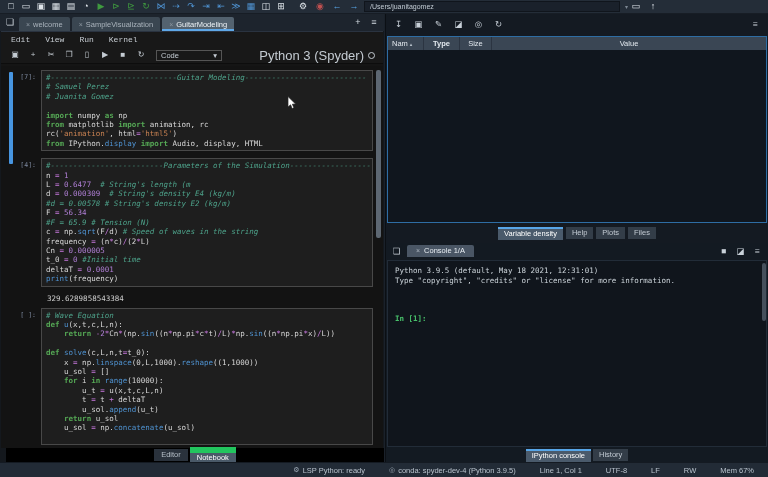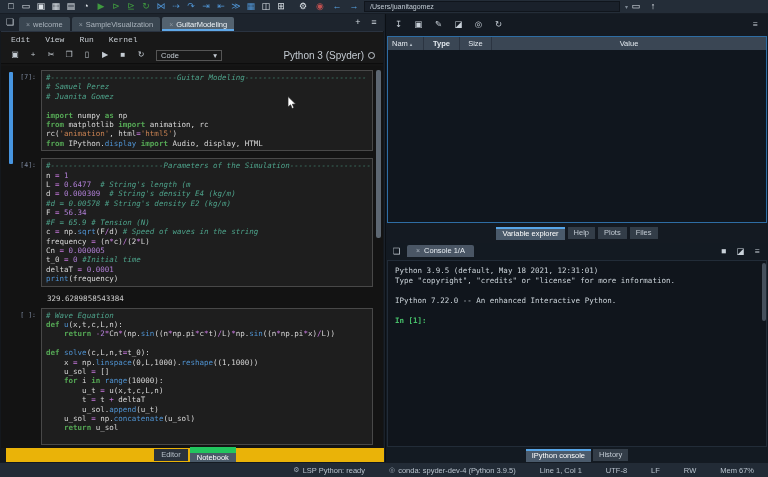--- a/index.html
+++ b/index.html
@@ -43,21 +43,21 @@
 
   .nb { position:absolute; top:17px; left:1px; right:1px; bottom:14px; background:#151515; border-top:1px solid #2a3340; }
   .nb-menubar { height:15px; display:flex; gap:15px; padding:3px 0 0 10px; font-size:8px; color:#c6ccd2; background:#181818;font-family:Liberation Mono, monospace; }
   .nb-menubar span { cursor:default; }
   .nb-toolbar { height:17px; display:flex; align-items:center; gap:5px; padding:0 8px; background:#181818; border-bottom:1px solid #0d0d0d; }
   .nb-toolbar .tbicon { color:#c4cbd2; font-size:8px; width:12px; }
   .celltype-select {
     width:66px; height:11px; border:1px solid #555; color:#c4cbd2; font-size:7.5px;
     display:flex; align-items:center; justify-content:space-between; padding:0 4px; margin-left:4px;
   }
-  .kernel-zone { margin-left:auto; display:flex; align-items:center; gap:4px; font-size:10px; color:#c4cbd2; }
+  .kernel-zone { margin-left:auto; display:flex; align-items:center; gap:4px; font-size:13px; color:#c4cbd2; }
   .kernel-dot { width:7px; height:7px; border:1px solid #c4cbd2; border-radius:50%; }
 
   .nb-content { position:absolute; top:34px; left:0; right:0; bottom:0; overflow:hidden; background:#131313; }
   .sel-bar { position:absolute; left:8px; top:6px; width:4px; height:92px; background:#4795e0; border-radius:1px; }
   .cells { position:absolute; top:0; left:0; right:10px; bottom:0; padding-top:4px; }
   .cell-row { display:flex; margin:0 0 7px 0; }
   .cell-prompt {
     width:40px; flex:0 0 40px; text-align:right; padding:3px 5px 0 0;
     font-family:"DejaVu Sans Mono", monospace; font-size:6.5px; color:#7e8aa0;
   }
@@ -68,21 +68,21 @@
   .tk-kw { color:#55a855; font-weight:bold; }
   .tk-op { color:#c678dd; }
   .tk-num { color:#b07fd6; }
   .tk-str { color:#c98252; }
   .tk-bi { color:#4f93d2; }
   .tk-fn { color:#4f93d2; }
   .tk-tx { color:#d8d8d8; }
   .nb-scrollbar { position:absolute; right:2px; top:4px; width:5px; height:168px; background:#5d6772; border-radius:2px; }
 
   .pane-switcher {
-    position:absolute; bottom:0; left:6px; right:0; height:14px; background:#eab308;
+    position:absolute; bottom:0; left:6px; right:0; height:14px; background:#000000;
     display:flex; justify-content:center; align-items:center; gap:2px;
   }
   .sw-tab { font-size:7.5px; color:#b6bfc8; padding:1px 7px 2px; background:#2a323c; }
   .sw-tab.active { background:#4a5968; color:#ffffff; border-top:6px solid #22c55e; padding-top:0; }
 
   
   .right-pane { position:absolute; top:14px; left:385px; width:383px; height:448px; background:#141a22; border-left:1px solid #0b0f14; }
   .ve-toolbar { position:absolute; top:0; left:0; right:0; height:21px; display:flex; align-items:center; gap:9px; padding:0 7px; }
   .ve-toolbar .tbicon { color:#c9d1d9; font-size:8.5px; width:11px; }
   .ve-options { margin-left:auto; }
@@ -108,21 +108,21 @@
     display:flex; align-items:center; gap:4px; border-radius:2px 2px 0 0;
   }
   .console-tab .closex { font-size:7px; color:#aab4be; }
   .console-right { margin-left:auto; display:flex; gap:6px; }
   .console-body {
     position:absolute; top:17px; left:1px; right:1px; bottom:15px; background:#10151c;
     border:1px solid #222c38; padding:5px 7px;
     font-family:"DejaVu Sans Mono", monospace; font-size:7.5px; line-height:10px; color:#ccd4da;
   }
   .console-line { white-space:pre; }
-  .console-prompt { color:#47c06a; font-weight:bold; margin-top:0; }
+  .console-prompt { color:#47c06a; font-weight:bold; margin-top:8px; }
   .console-scrollbar { position:absolute; right:2px; top:20px; width:4px; height:58px; background:#46505c; border-radius:2px; }
   .console-tabs { position:absolute; bottom:0; left:0; right:0; height:14px; display:flex; justify-content:center; align-items:center; gap:2px; }
 
   
   .status-bar {
     position:absolute; bottom:0; left:0; width:768px; height:15px; background:#222b36;
     border-top:1px solid #141a22; display:flex; align-items:center; justify-content:flex-end;
     gap:24px; padding-right:14px; font-size:7.5px; color:#b9c3cd;
   }
   .status-item { display:flex; align-items:center; gap:3px; }
@@ -263,22 +263,22 @@
                 <div class="code-line"><span class="tk-kw">def</span><span class="tk-tx"> </span><span class="tk-fn">u</span><span class="tk-tx">(x,t,c,L,n):</span></div>
                 <div class="code-line"><span class="tk-tx">    </span><span class="tk-kw">return</span><span class="tk-tx"> </span><span class="tk-op">-</span><span class="tk-num">2</span><span class="tk-op">*</span><span class="tk-tx">Cn</span><span class="tk-op">*</span><span class="tk-tx">(np.</span><span class="tk-bi">sin</span><span class="tk-tx">((n</span><span class="tk-op">*</span><span class="tk-tx">np.pi</span><span class="tk-op">*</span><span class="tk-tx">c</span><span class="tk-op">*</span><span class="tk-tx">t)</span><span class="tk-op">/</span><span class="tk-tx">L)</span><span class="tk-op">*</span><span class="tk-tx">np.</span><span class="tk-bi">sin</span><span class="tk-tx">((n</span><span class="tk-op">*</span><span class="tk-tx">np.pi</span><span class="tk-op">*</span><span class="tk-tx">x)</span><span class="tk-op">/</span><span class="tk-tx">L))</span></div>
                 <div class="code-line">&nbsp;</div>
                 <div class="code-line"><span class="tk-kw">def</span><span class="tk-tx"> </span><span class="tk-fn">solve</span><span class="tk-tx">(c,L,n,t</span><span class="tk-op">=</span><span class="tk-tx">t_0):</span></div>
                 <div class="code-line"><span class="tk-tx">    x </span><span class="tk-op">=</span><span class="tk-tx"> np.</span><span class="tk-bi">linspace</span><span class="tk-tx">(0,L,1000).</span><span class="tk-bi">reshape</span><span class="tk-tx">((1,1000))</span></div>
                 <div class="code-line"><span class="tk-tx">    u_sol </span><span class="tk-op">=</span><span class="tk-tx"> []</span></div>
                 <div class="code-line"><span class="tk-tx">    </span><span class="tk-kw">for</span><span class="tk-tx"> i </span><span class="tk-kw">in</span><span class="tk-tx"> </span><span class="tk-bi">range</span><span class="tk-tx">(10000):</span></div>
                 <div class="code-line"><span class="tk-tx">        u_t </span><span class="tk-op">=</span><span class="tk-tx"> u(x,t,c,L,n)</span></div>
                 <div class="code-line"><span class="tk-tx">        t </span><span class="tk-op">=</span><span class="tk-tx"> t </span><span class="tk-op">+</span><span class="tk-tx"> deltaT</span></div>
                 <div class="code-line"><span class="tk-tx">        u_sol.</span><span class="tk-bi">append</span><span class="tk-tx">(u_t)</span></div>
+                <div class="code-line"><span class="tk-tx">    </span><span class="tk-kw">return</span><span class="tk-tx"> u_sol</span></div>
                 <div class="code-line"><span class="tk-tx">    u_sol </span><span class="tk-op">=</span><span class="tk-tx"> np.</span><span class="tk-bi">concatenate</span><span class="tk-tx">(u_sol)</span></div>
-                <div class="code-line"><span class="tk-tx">    </span><span class="tk-kw">return</span><span class="tk-tx"> u_sol</span></div>
                 <div class="code-line">&nbsp;</div>
               </div>
             </div>
           </div>
         <div class="nb-scrollbar"></div>
       </div>
     </div>
 
     <div class="pane-switcher">
       <span class="sw-tab">Editor</span>
@@ -310,21 +310,21 @@
         <div class="ve-col ve-col-size">
           <span>Size</span>
         </div>
         <div class="ve-col ve-col-value">
           <span>Value</span>
         </div>
       </div>
       <div class="ve-body"></div>
     </div>
     <div class="ve-tabs">
-      <span class="ve-tab active">Variable explorer</span>
+      <span class="ve-tab active">Variable density</span>
       <span class="ve-tab">Help</span>
       <span class="ve-tab">Plots</span>
       <span class="ve-tab">Files</span>
     </div>
 
     <div class="console">
       <div class="console-tabbar">
         <span class="tbicon">❏</span>
         <div class="console-tab">
           <span class="closex">×</span>
@@ -334,21 +334,20 @@
             <span class="tbicon" style="color: rgb(201, 209, 217);">■</span>
             <span class="tbicon" style="color: rgb(201, 209, 217);">◪</span>
             <span class="tbicon" style="color: rgb(201, 209, 217);">≡</span>
           </span>
       </div>
       <div class="console-body">
         <div>
             <div class="console-line">Python 3.9.5 (default, May 18 2021, 12:31:01)</div>
             <div class="console-line">Type "copyright", "credits" or "license" for more information.</div>
             <div class="console-line">&nbsp;</div>
-            <div class="console-line">IPython 7.22.0 -- An enhanced Interactive Python.</div>
             <div class="console-line">&nbsp;</div>
           </div>
         <div class="console-line console-prompt">In [1]:</div>
       </div>
       <div class="console-scrollbar"></div>
       <div class="console-tabs">
         <span class="ve-tab active">IPython console</span>
         <span class="ve-tab">History</span>
       </div>
     </div>

